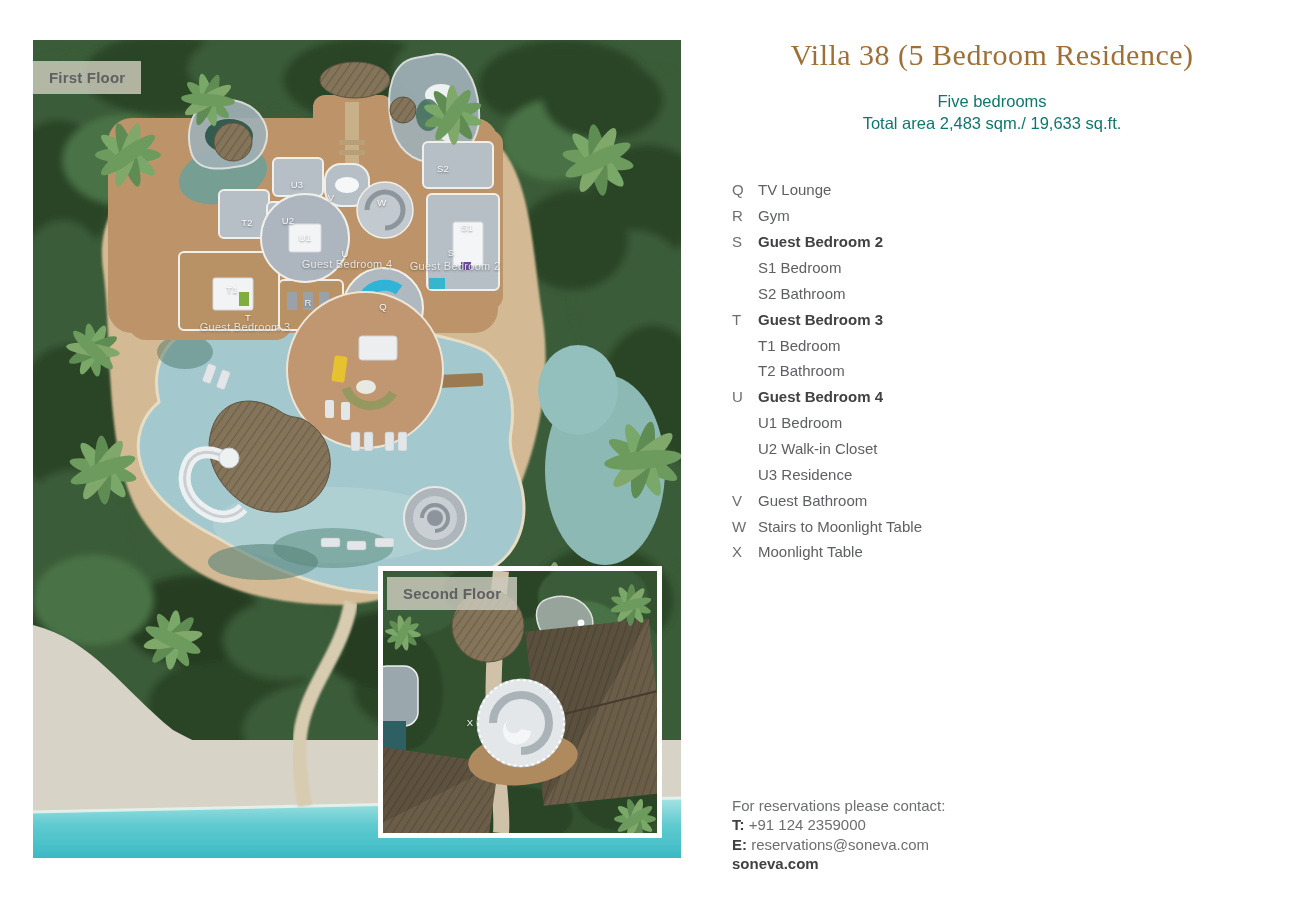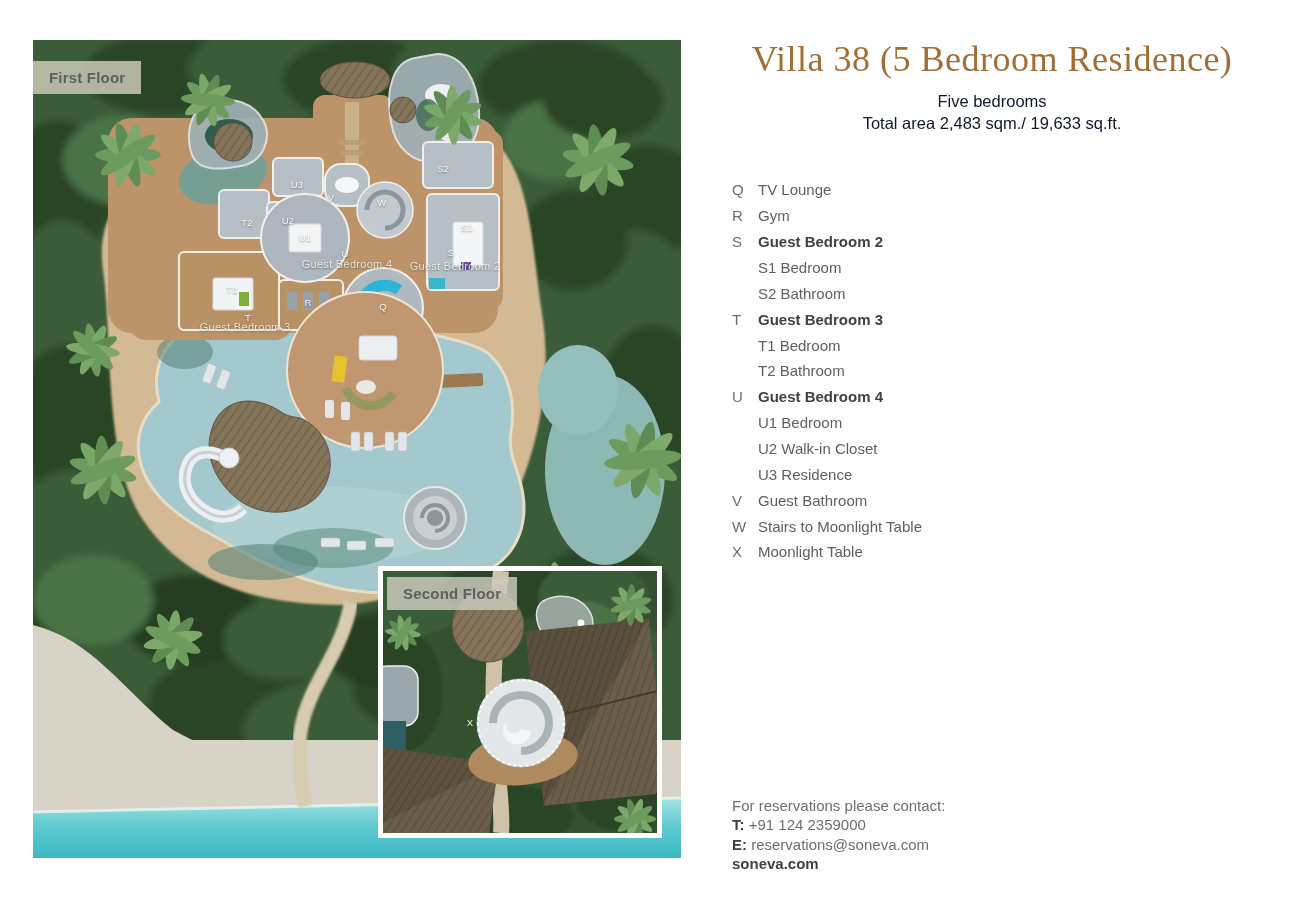--- a/index.html
+++ b/index.html
@@ -15,23 +15,23 @@
                font-size:15px;font-weight:bold;padding:8px 16px;letter-spacing:.2px;text-align:center;}
   .badge-first{left:0;top:21px;}
   .badge-second{left:354px;top:537px;background:rgba(203,201,188,0.84);}
   .label-layer{position:absolute;left:0;top:0;width:648px;height:818px;pointer-events:none;}
   .room-label{position:absolute;transform:translate(-50%,-50%);font-size:9.5px;font-weight:normal;
               color:rgba(255,255,255,0.93);text-shadow:0 1px 2px rgba(35,45,40,0.5);
               letter-spacing:.3px;white-space:nowrap;}
   .room-label.big{font-size:11px;color:rgba(255,255,255,0.78);}
   
   .title{position:absolute;left:712px;top:38px;width:560px;text-align:center;
-         font-family:"Liberation Serif",serif;font-size:36px;color:#a06f35;letter-spacing:.5px;}
+         font-family:"Liberation Serif",serif;font-size:30px;color:#a06f35;letter-spacing:.5px;}
   .subtitle{position:absolute;left:702px;top:90px;width:580px;text-align:center;
-            font-size:16.5px;line-height:22.4px;color:#0f172a;}
+            font-size:16.5px;line-height:22.4px;color:#0f766e;}
   .legend{position:absolute;left:732px;top:177px;}
   .lg-row{display:flex;align-items:center;height:25.86px;font-size:15px;color:#5e5f61;}
   .lg-key{width:26px;color:#6d6e71;flex:0 0 26px;}
   .lg-row.bold .lg-label{font-weight:bold;color:#414042;}
   .contact{position:absolute;left:732px;top:796px;font-size:15px;line-height:19.4px;color:#6d6e71;}
   .contact .b{font-weight:bold;color:#414042;}
 </style>
 </head>
 <body>
 

